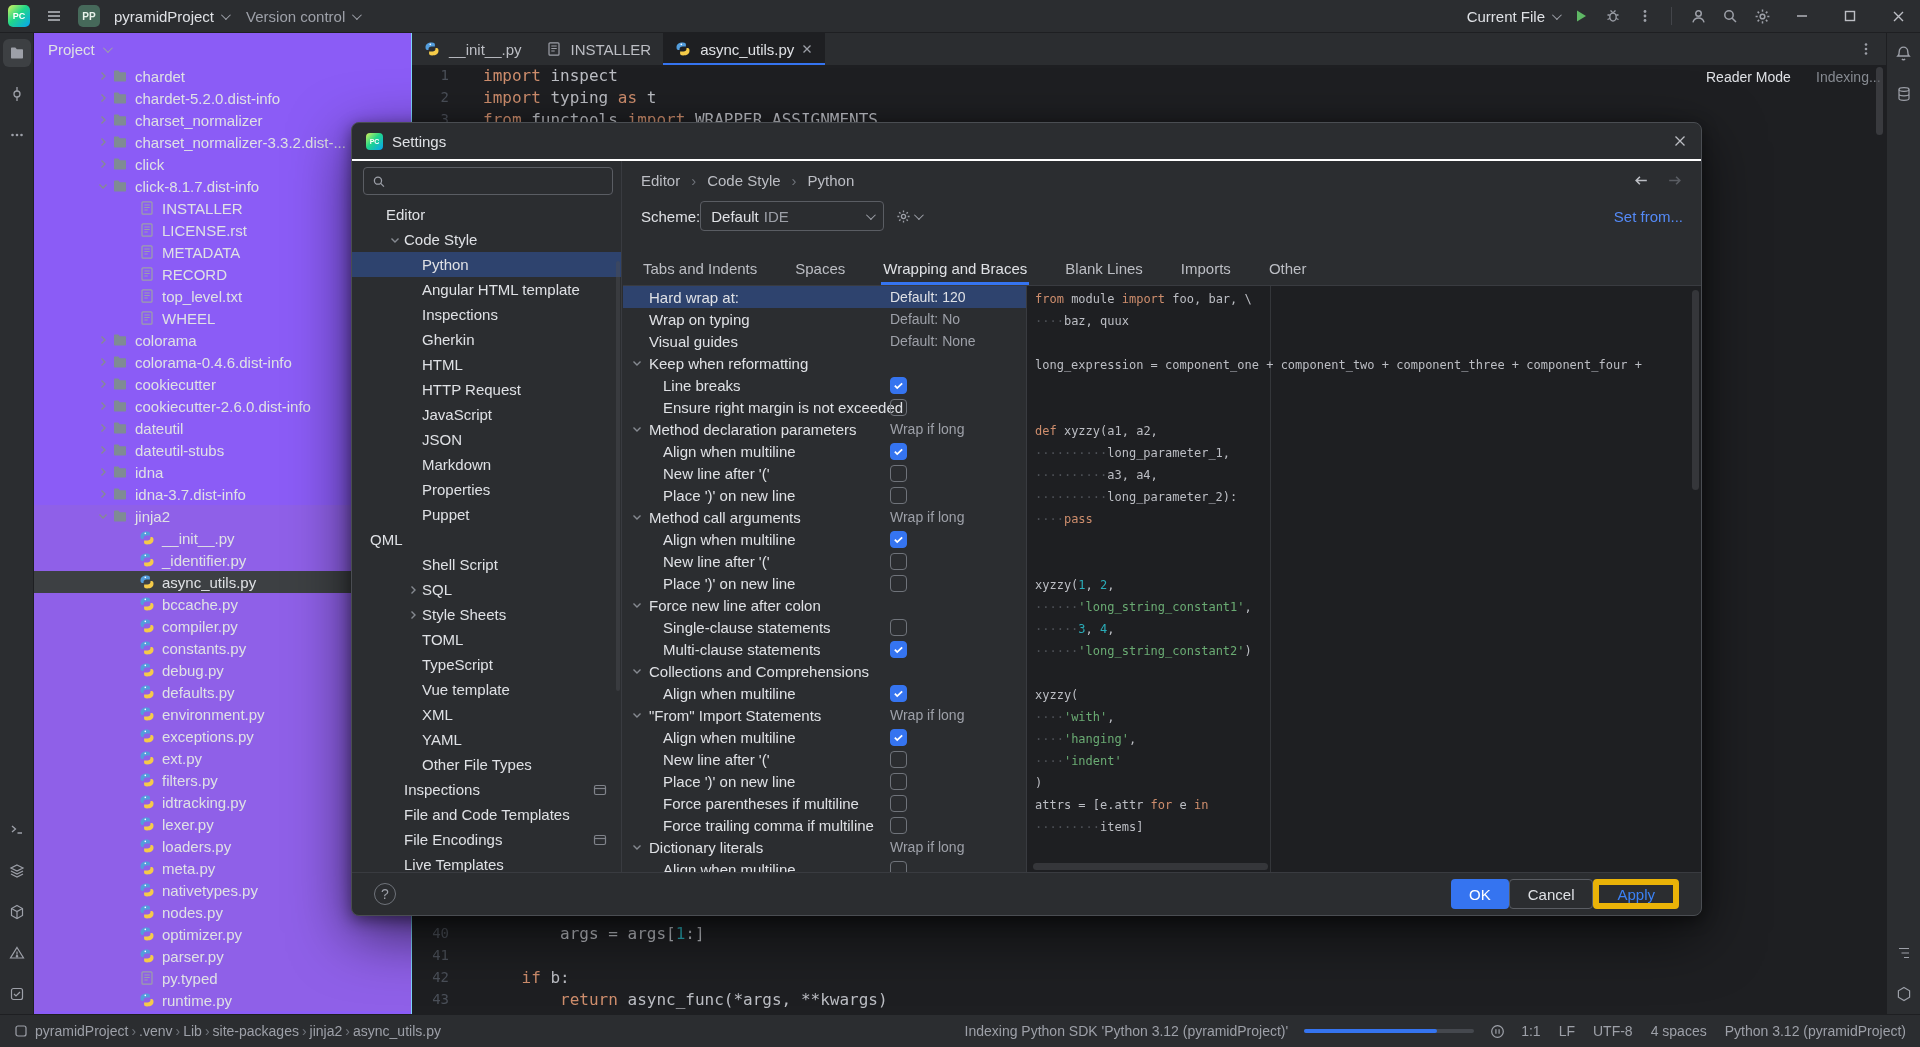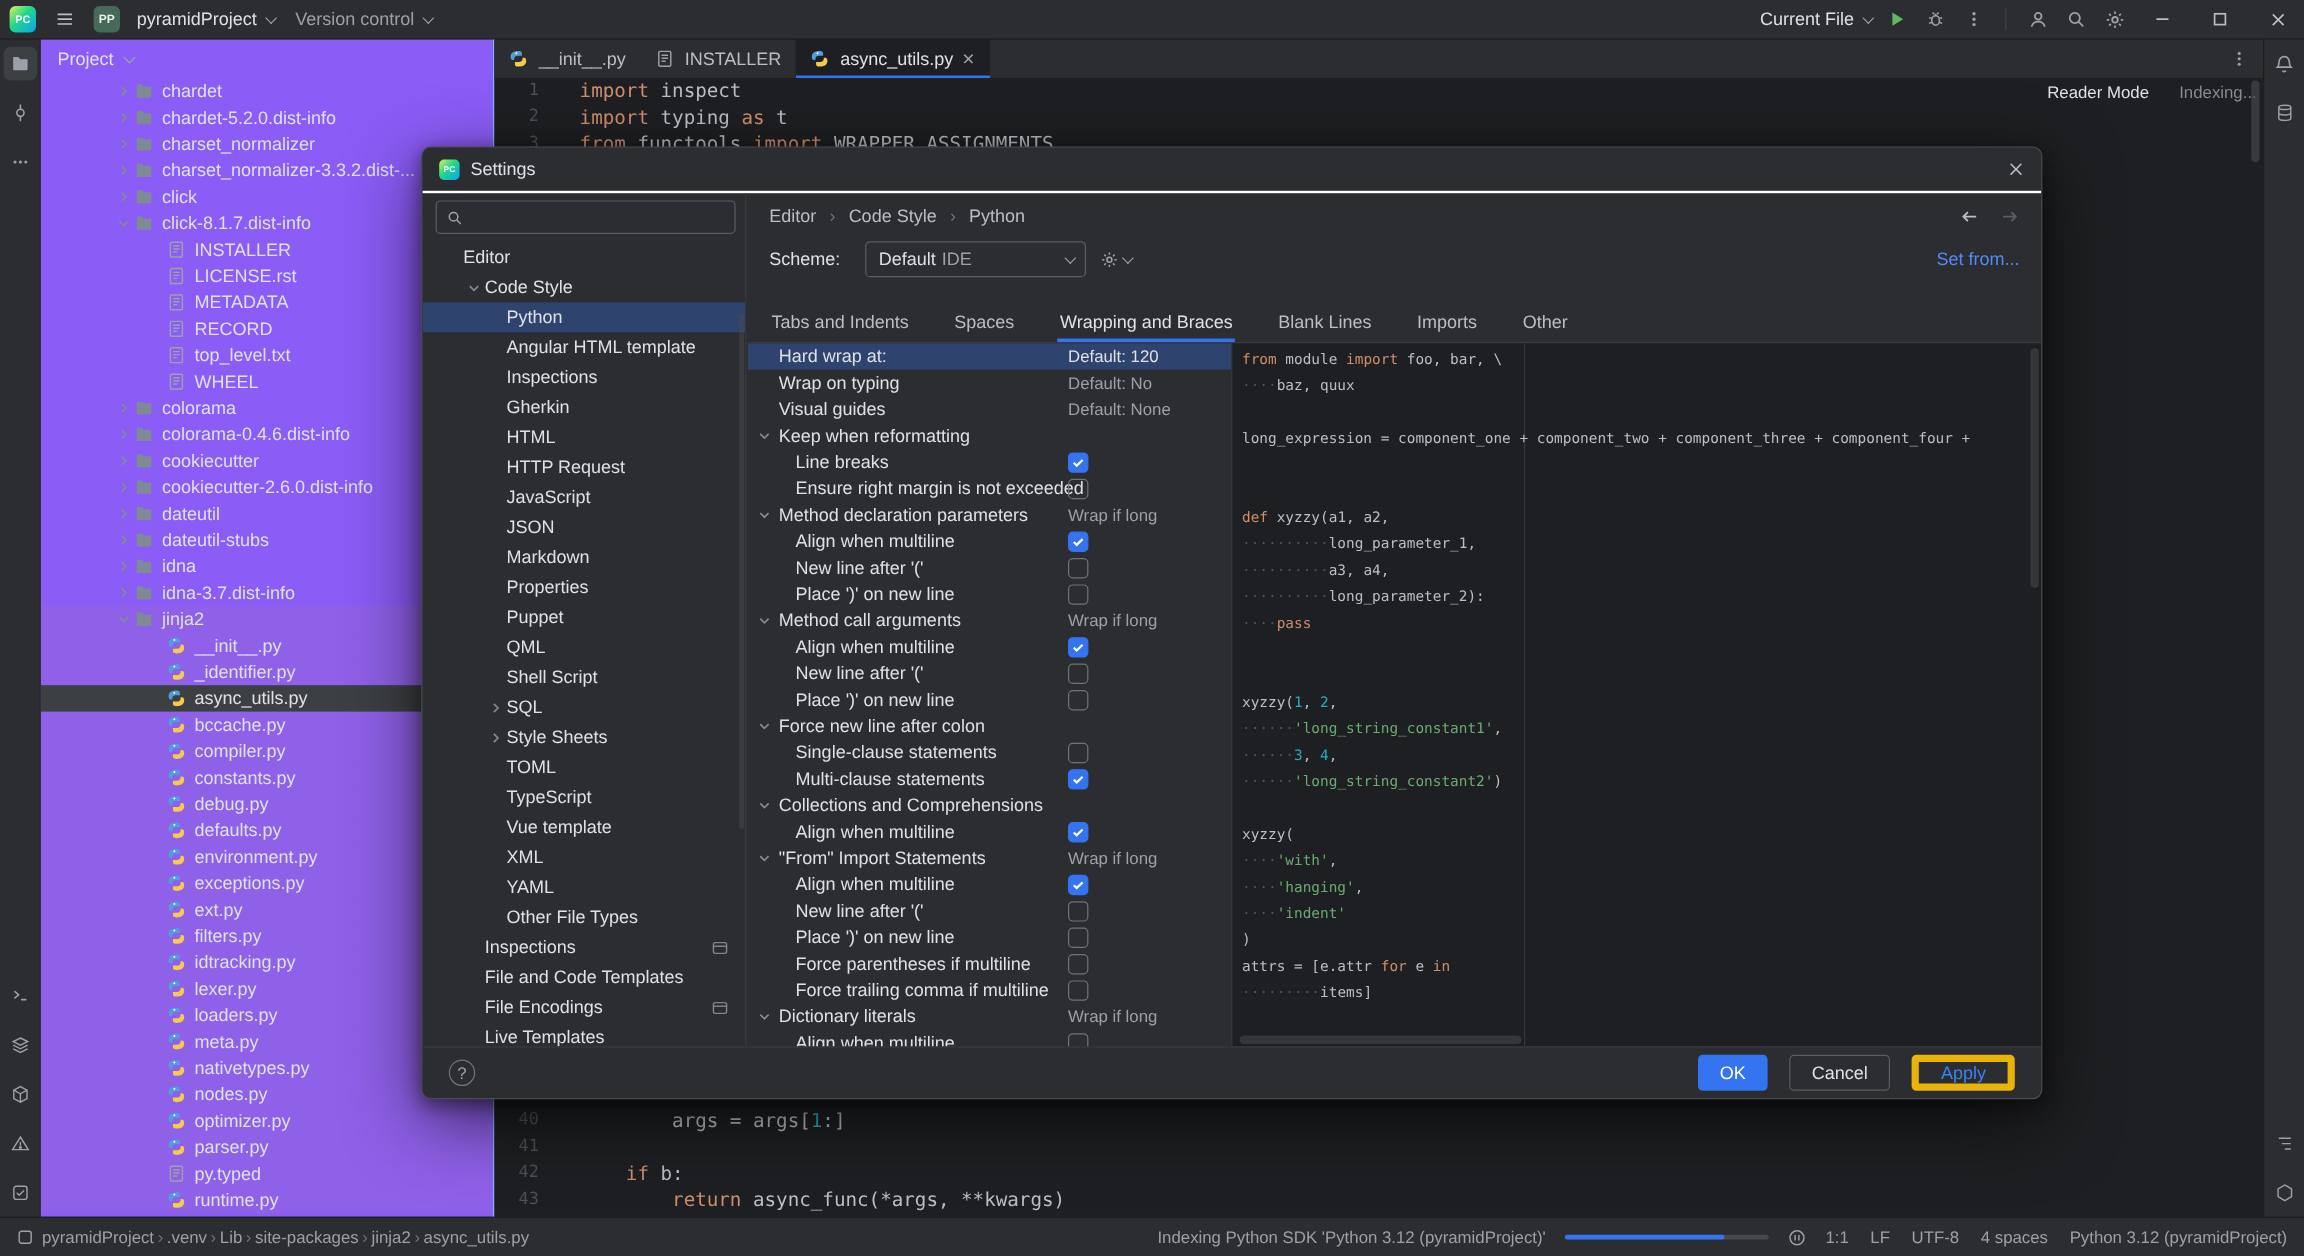--- a/index.html
+++ b/index.html
@@ -93,21 +93,21 @@
   .nrow.sel{background:#2e436e}
   .nchev{width:18px;display:inline-flex;justify-content:center;flex:none}
   .nicon{position:absolute;right:14px;opacity:.75}
   .nav-thumb{position:absolute;right:1px;top:100px;width:4px;height:430px;background:#4b4d52;border-radius:2px;opacity:.45}
 
   .dlg-content{position:absolute;left:271px;right:0;top:38px;bottom:43px}
   .crumb-row{position:absolute;top:2px;left:0;right:0;height:34px;display:flex;align-items:center;gap:8px;padding:0 18px}
   .bc{color:#bcbec4}
   .nav-arrows{margin-left:auto;display:flex;gap:16px;align-items:center}
   .scheme-row{position:absolute;top:38px;left:0;right:0;height:34px;display:flex;align-items:center;padding:0 18px}
-  .scheme-label{margin-right:21px}
+  .scheme-label{margin-right:0}
   .combo{width:184px;height:30px;border:1px solid #5a5d63;border-radius:4px;display:flex;align-items:center;gap:5px;padding:0 10px}
   .combo .suffix{color:#9da0a8}
   .combo .chev{margin-left:auto}
   .gear-wrap{margin-left:12px;display:flex;align-items:center;gap:3px}
   .set-from{margin-left:auto;color:#548af7}
   .dlg-tabs{position:absolute;top:88px;left:0;right:0;height:37px;display:flex;align-items:flex-end;gap:34px;
     padding:0 18px;border-bottom:1px solid #393b40}
   .dtab{padding:8px 2px;color:#bcbec4}
   .dtab.active{color:#dfe1e5;box-shadow:inset 0 -3px 0 #3574f0}
 
@@ -129,21 +129,21 @@
   .guide{position:absolute;left:243px;top:0;bottom:0;width:1px;background:#34363a}
   .pcode{position:absolute;top:2px;left:8px;right:0;font-family:"DejaVu Sans Mono","Liberation Mono",monospace;font-size:12px}
   .pcode .cl{height:22px}
   .pv-thumb{position:absolute;right:2px;top:4px;width:7px;height:200px;background:#4b4d52;border-radius:4px;opacity:.5}
   .ph-thumb{position:absolute;left:6px;bottom:2px;height:7px;width:235px;background:#4b4d52;border-radius:4px;opacity:.5}
 
   .dlg-footer{position:absolute;left:0;right:0;bottom:0;height:43px;border-top:1px solid #393b40;
     display:flex;align-items:center;padding:0 22px}
   .help{width:22px;height:22px;border:1.5px solid #6f737a;border-radius:50%;color:#9da0a8;
     display:flex;align-items:center;justify-content:center;font-size:14px}
-  .btns{margin-left:auto;display:flex;gap:18px}
+  .btns{margin-left:auto;display:flex;}
   .btn{height:30px;padding:0 18px;border-radius:4px;display:flex;align-items:center;font:inherit;border:none;background:none}
   .btn.primary{background:#3574f0;color:#fff}
   .btn.secondary{border:1px solid #5a5d63;color:#dfe1e5}
   .btn.disabled{border:6px solid #eab308;color:#3b82f6}
 </style>
 </head>
 <body>
 
 <div class="app">
 
@@ -984,21 +984,21 @@
             <span>Markdown</span>
           </div>
           <div class="nrow" style="padding-left:52px">
             <span class="nchev"></span>
             <span>Properties</span>
           </div>
           <div class="nrow" style="padding-left:52px">
             <span class="nchev"></span>
             <span>Puppet</span>
           </div>
-          <div class="nrow" style="padding-left:52px">
+          <div class="nrow" style="">
             <span class="nchev"></span>
             <span>QML</span>
           </div>
           <div class="nrow" style="padding-left:52px">
             <span class="nchev"></span>
             <span>Shell Script</span>
           </div>
           <div class="nrow" style="padding-left:52px">
             <span class="nchev">
               <svg width="12" height="12" viewBox="0 0 12 12" fill="none" stroke="#868a91" stroke-width="1.4">

